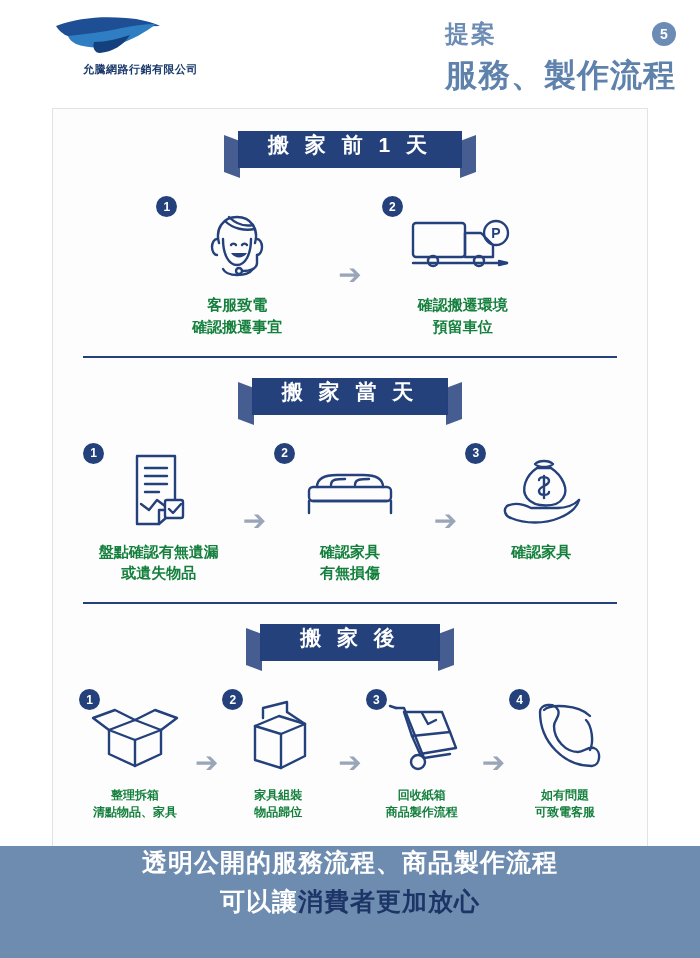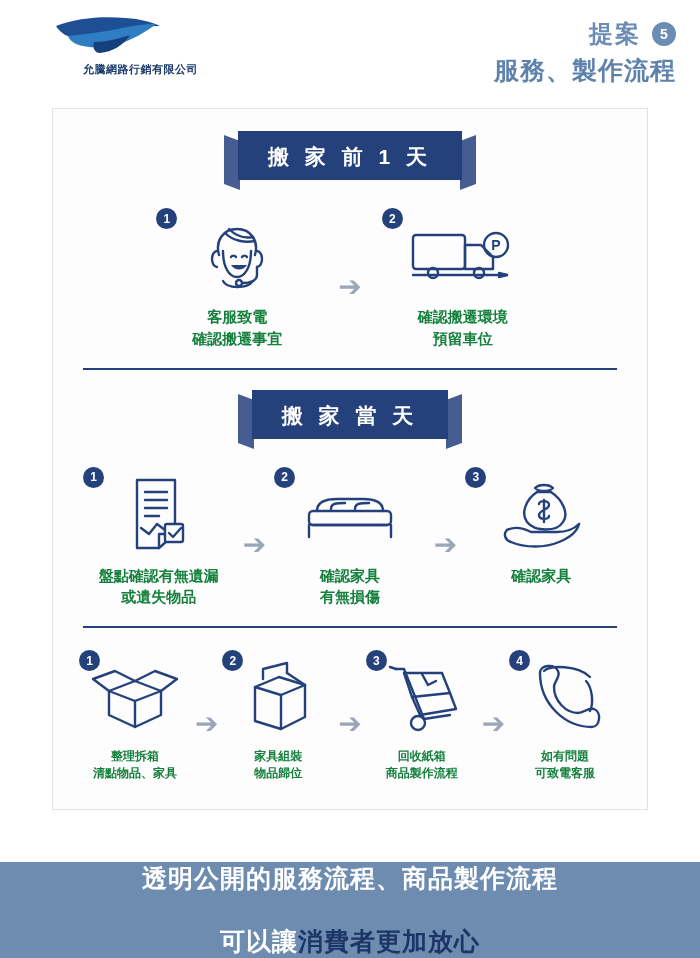--- a/index.html
+++ b/index.html
@@ -36,42 +36,42 @@
     font-weight: bold;
   }
   .header-right {
     position: absolute;
     right: 24px; top: 18px;
     text-align: right;
   }
   .proposal-line {
     display: flex;
     align-items: center;
-    justify-content: flex-end;
-    gap: 11px;
+    justify-content: space-between;
+    gap: 1px;
   }
   .proposal-label {
     font-size: 24px;
     color: #6b8cb5;
     font-weight: bold;
     letter-spacing: 2px;
   }
   .proposal-num {
     display: inline-flex;
     align-items: center;
     justify-content: center;
     width: 24px; height: 24px;
     border-radius: 50%;
     background: #6b8cb5;
     color: #ffffff;
     font-size: 14px;
     font-weight: bold;
   }
   .header-title {
-    font-size: 25px;
+    font-size: 32px;
     color: #5f82ad;
     font-weight: bold;
     letter-spacing: 1px;
     margin-top: 4px;
   }
 
   
   .card {
     position: relative;
     margin: 8px 52px 0 52px;
@@ -87,21 +87,21 @@
     justify-content: center;
     margin-bottom: 26px;
   }
   .banner {
     position: relative;
     background: #24417c;
     color: #ffffff;
     font-size: 21px;
     font-weight: bold;
     letter-spacing: 5px;
-    padding: 12px 30px 9px 30px;
+    padding: 0 30px 9px 30px;
     text-align: center;
     min-width: 180px;
   }
   .banner::before, .banner::after {
     content: "";
     position: absolute;
     top: 7px;
     width: 16px; height: 100%;
     background: #24417c;
   }
@@ -168,27 +168,27 @@
   .row-2 .step-num { left: 2px; top: 2px; }
   .row-3 .step { width: 126px; }
   .row-3 .step-num { left: -2px; top: 2px; }
   .row-3 .caption { font-size: 12px; }
 
   
   .footer {
     position: absolute;
     left: 0; bottom: 0;
     width: 700px;
-    height: 96px;
+    height: 112px;
     background: #6e8cb0;
     color: #ffffff;
     display: flex;
     flex-direction: column;
     align-items: center;
-    justify-content: space-between;
+    justify-content: flex-start;
     gap: 6px;
   }
   .footer-line {
     font-size: 25px;
     font-weight: bold;
     letter-spacing: 1px;
   }
   .footer-line-2 .hl { color: #1c3566; }
 </style>
 </head>
@@ -334,20 +334,23 @@
           </div>
           <div class="caption">確認家具</div>
         </div>
 
       </div>
     </div>
 
     <div class="divider"></div>
 
     <div class="section">
+      <div class="banner-wrap">
+        <div class="banner">搬 家 後</div>
+      </div>
       <div class="row row-3">
 
         <div class="step">
           <div class="step-num">1</div>
           <div class="icon-box">
             <svg width="100" height="80" viewBox="0 0 100 80">
               <g fill="none" stroke="#24417c" stroke-width="2.4" stroke-linecap="round" stroke-linejoin="round">
                 <path d="M24 34 L50 44 L76 34 L50 24 Z"></path>
                 <path d="M24 34 L24 58 L50 70 L76 58 L76 34"></path>
                 <path d="M50 44 L50 70"></path>

